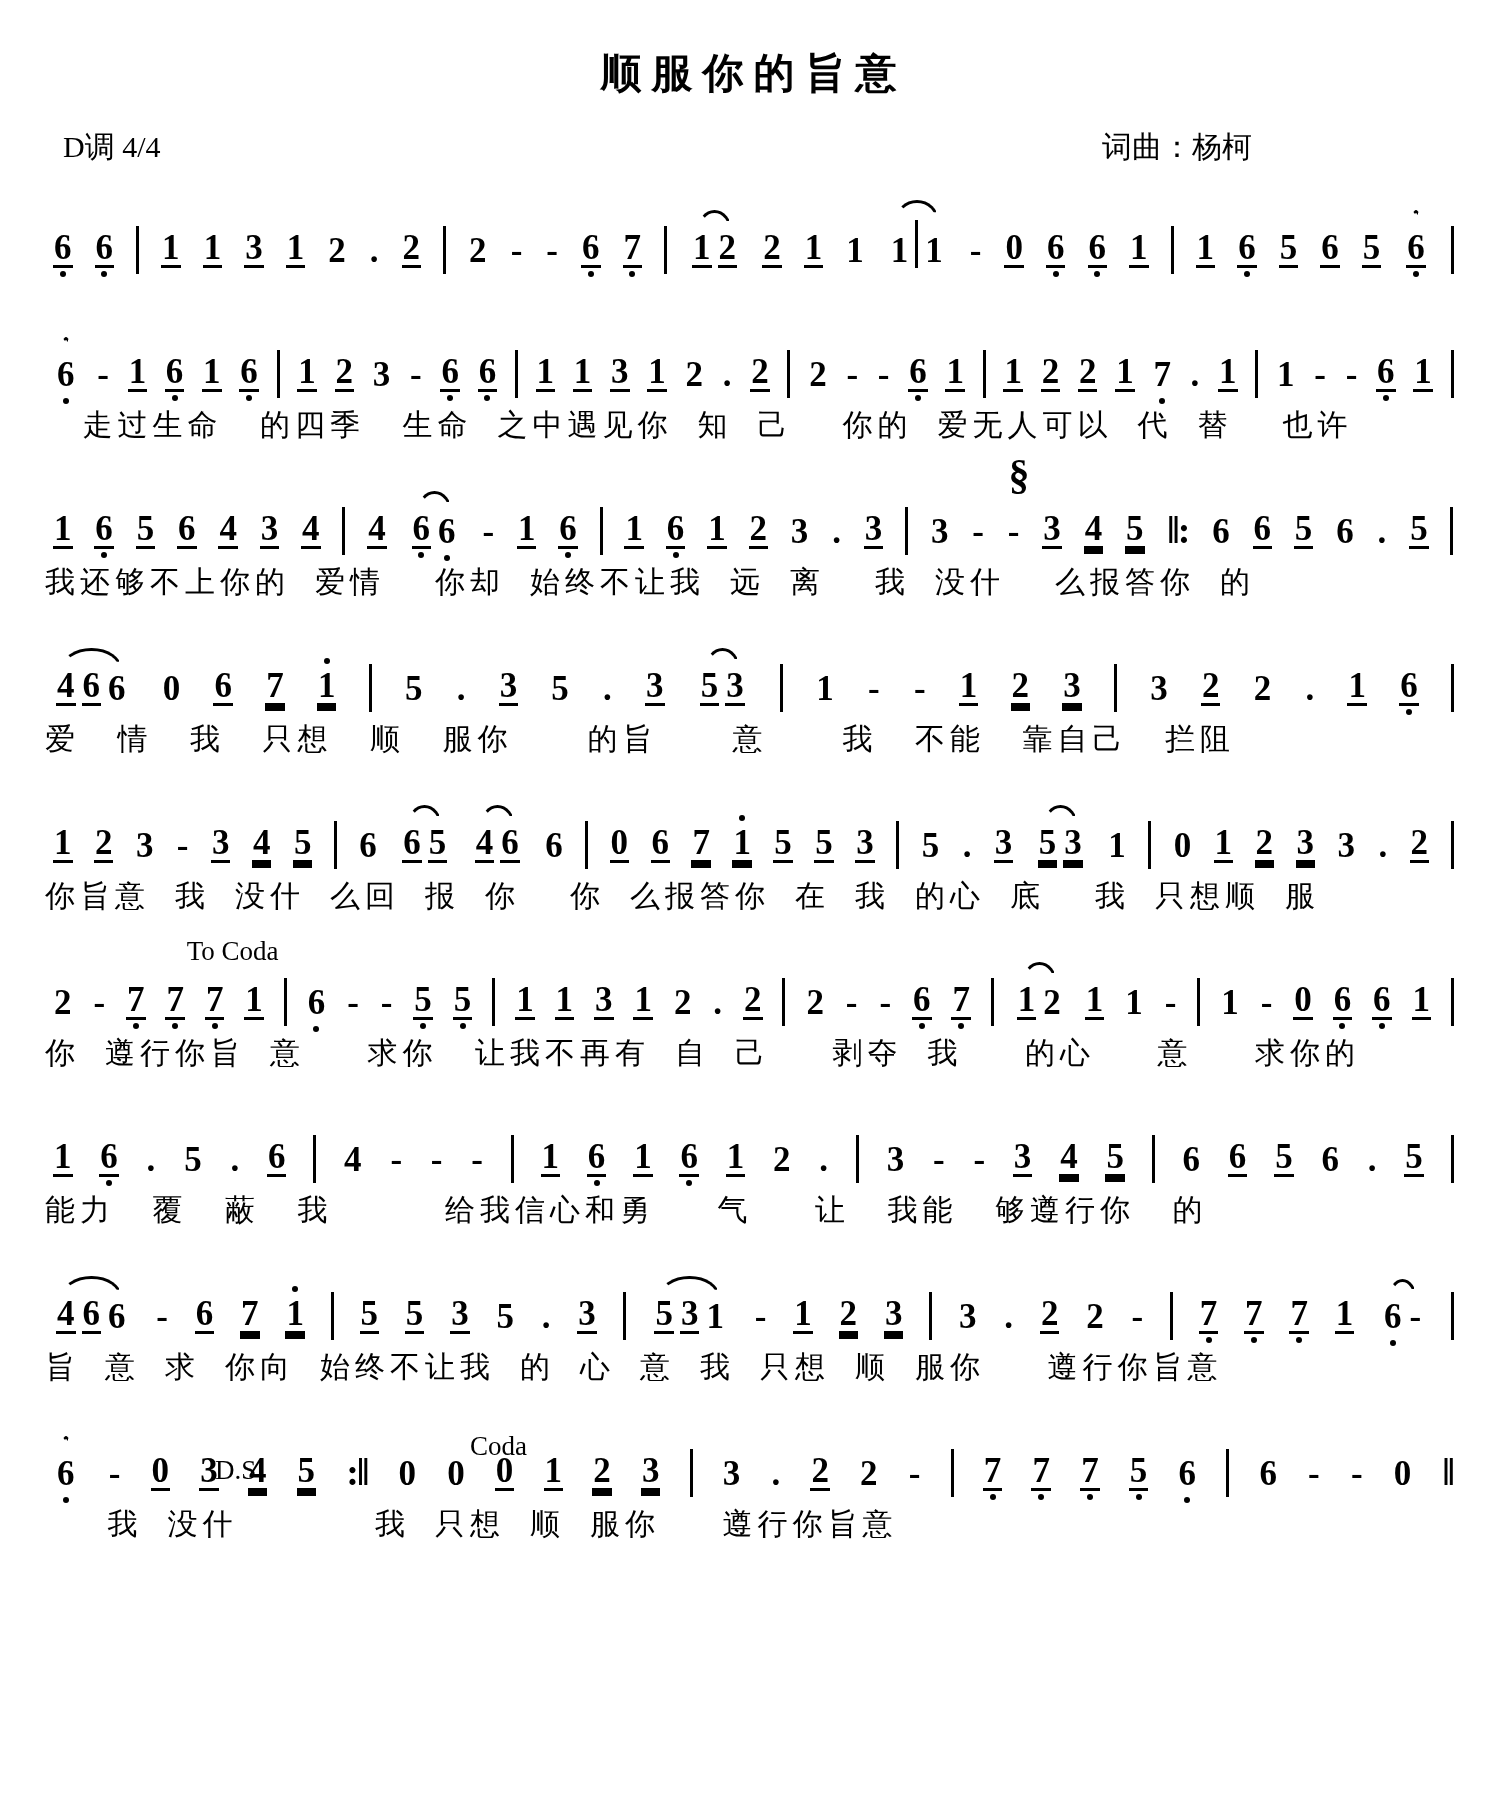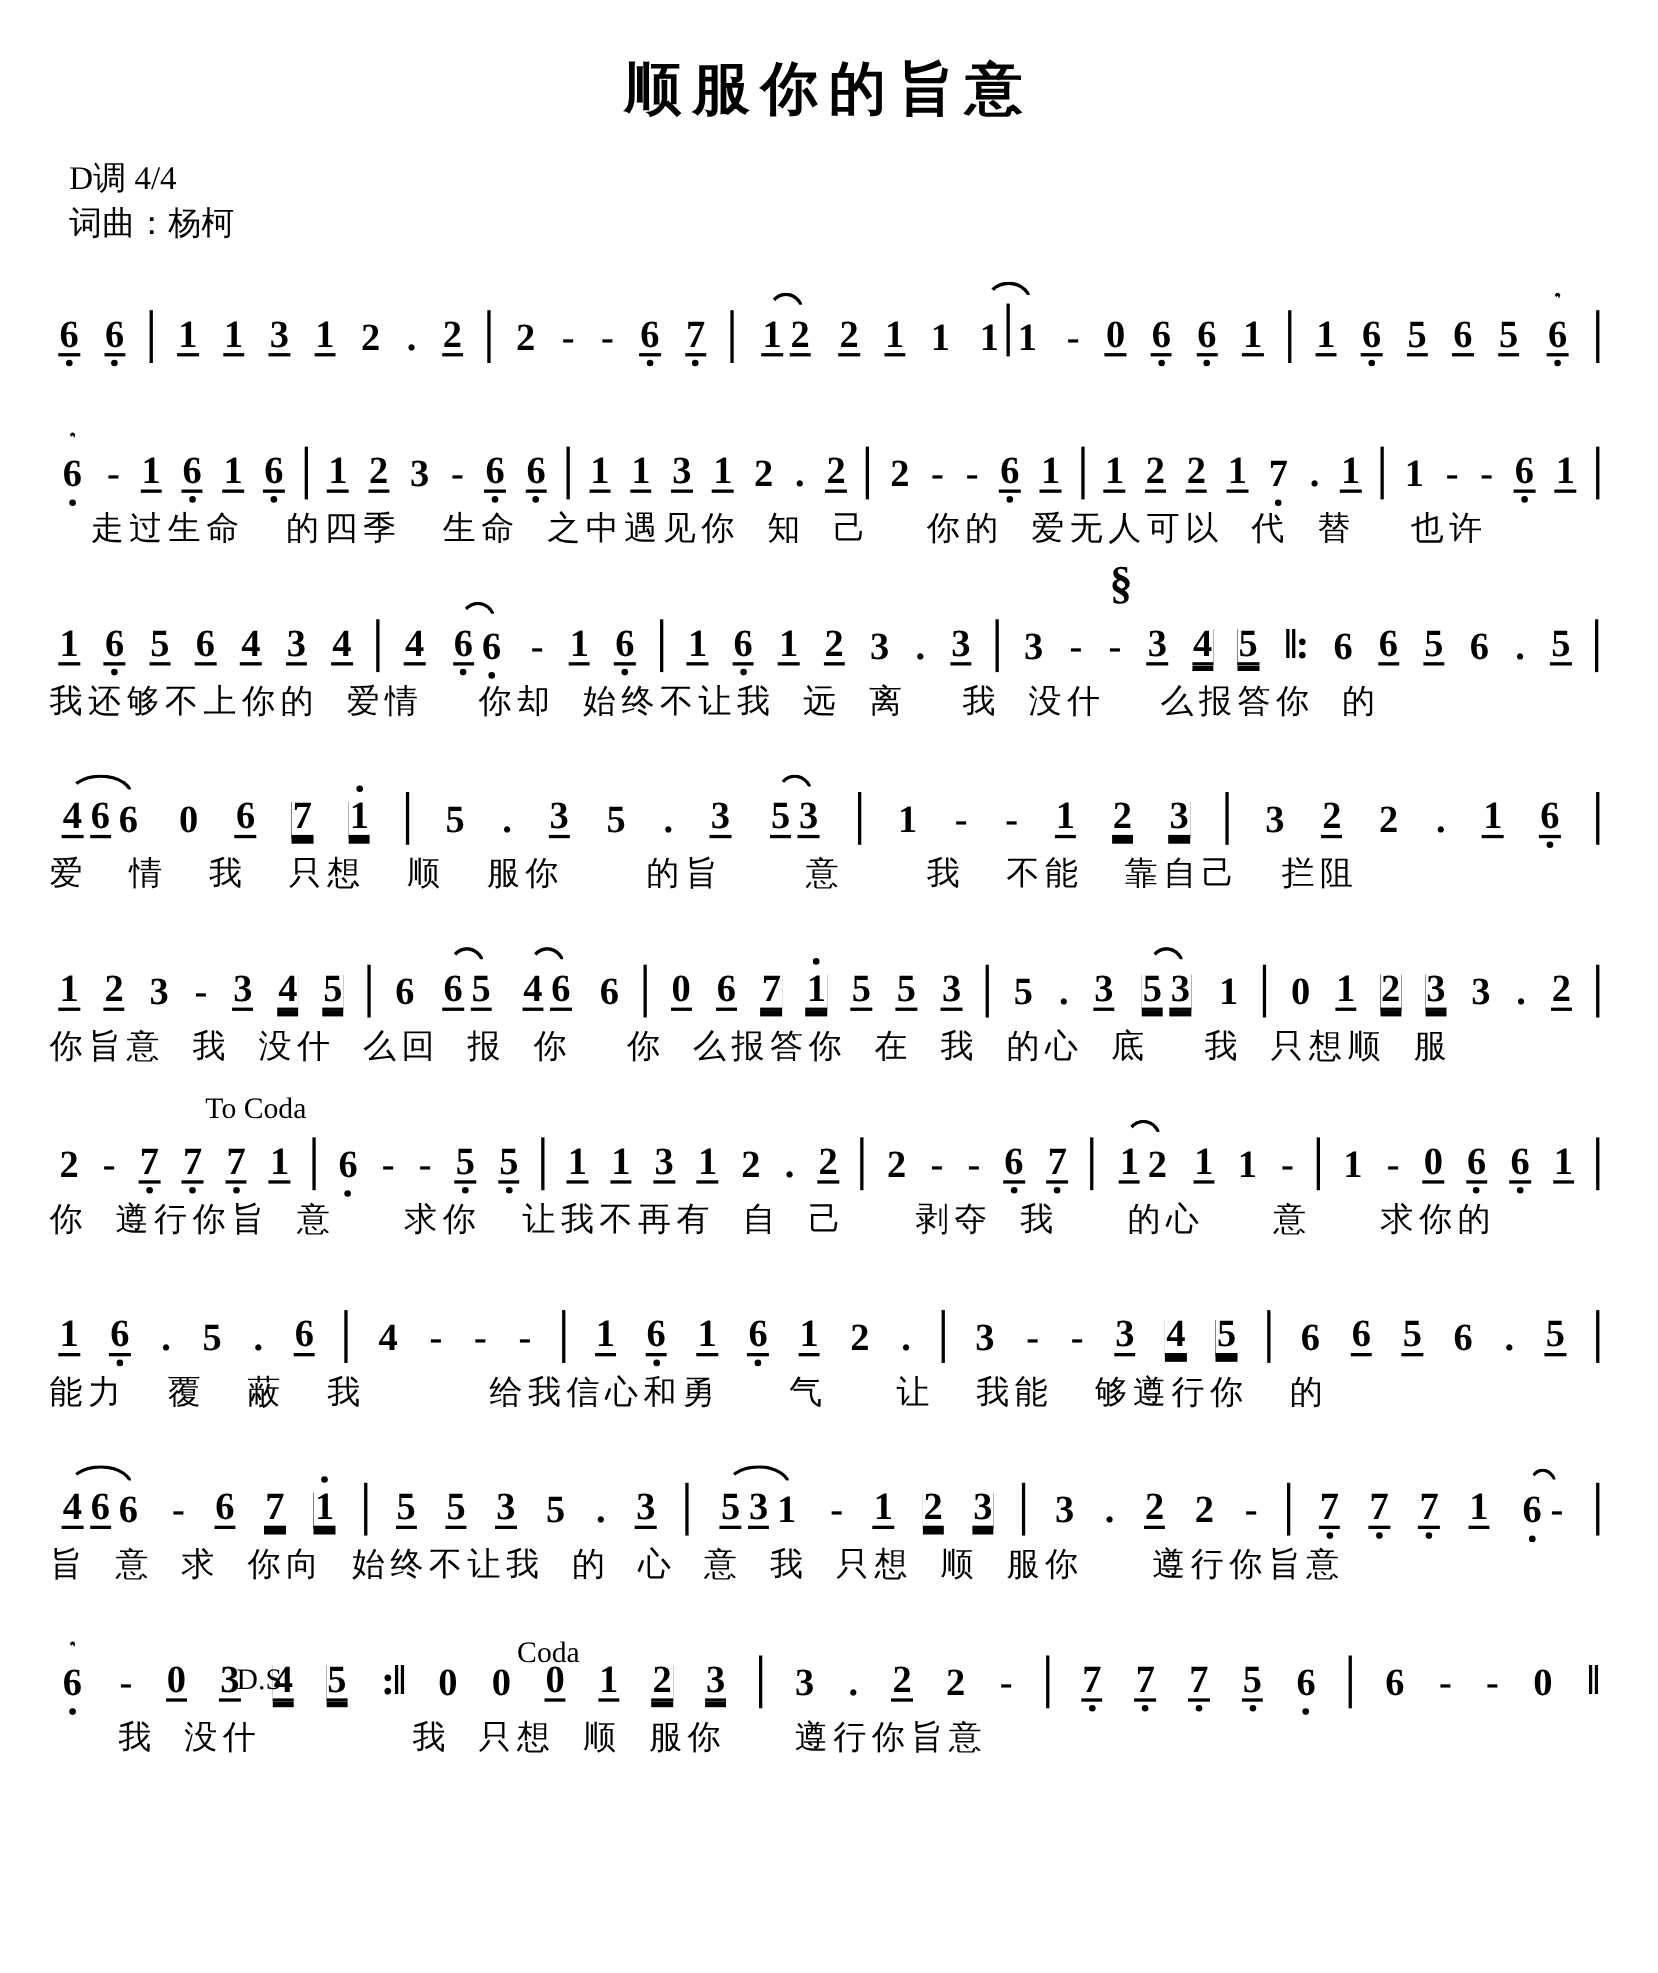--- a/index.html
+++ b/index.html
@@ -1,20 +1,20 @@
 <!DOCTYPE html>
 <html><head>
 <meta charset="utf-8">
 <style>
   html,body{margin:0;padding:0;background:#ffffff;color:#000;}
   body{width:1507px;height:1794px;overflow:hidden;font-family:"Liberation Serif",serif;}
   .page{padding:18px 45px 0 45px;box-sizing:border-box;}
 
-  .title{text-align:center;font-size:52px;font-weight:700;letter-spacing:10px;margin-top:28px;margin-bottom:26px;font-family:"Liberation Serif",serif;}
-  .meta-row{display:flex;justify-content:space-between;align-items:baseline;padding:0 30px 0 18px;margin-bottom:8px;font-size:30px;flex-direction:column;}
+  .title{text-align:center;font-size:41px;font-weight:700;letter-spacing:10px;margin-top:28px;margin-bottom:26px;font-family:"Liberation Serif",serif;}
+  .meta-row{display:flex;justify-content:space-between;align-items:baseline;padding:0 30px 0 18px;margin-bottom:8px;font-size:30px;}
   .meta-row .credit{padding-right:180px;}
 
   .system{position:relative;padding-top:44px;margin-bottom:22px;}
   .notes-row{display:flex;align-items:flex-end;justify-content:space-between;padding:0 6px 16px 6px;}
   .notes-row > *{margin:0 2px;}
 
   .tok{position:relative;display:inline-block;font-family:"Liberation Serif",serif;font-weight:700;font-size:35px;line-height:1;padding:0 1px;}
   .tok.u1{border-bottom:3px solid #000;}
   .tok.u2{border-bottom:3px solid #000;box-shadow:0 5px 0 #000;}
   .tok.lo::after{content:"";position:absolute;left:50%;transform:translateX(-50%);bottom:-12px;width:6px;height:6px;border-radius:50%;background:#000;}

